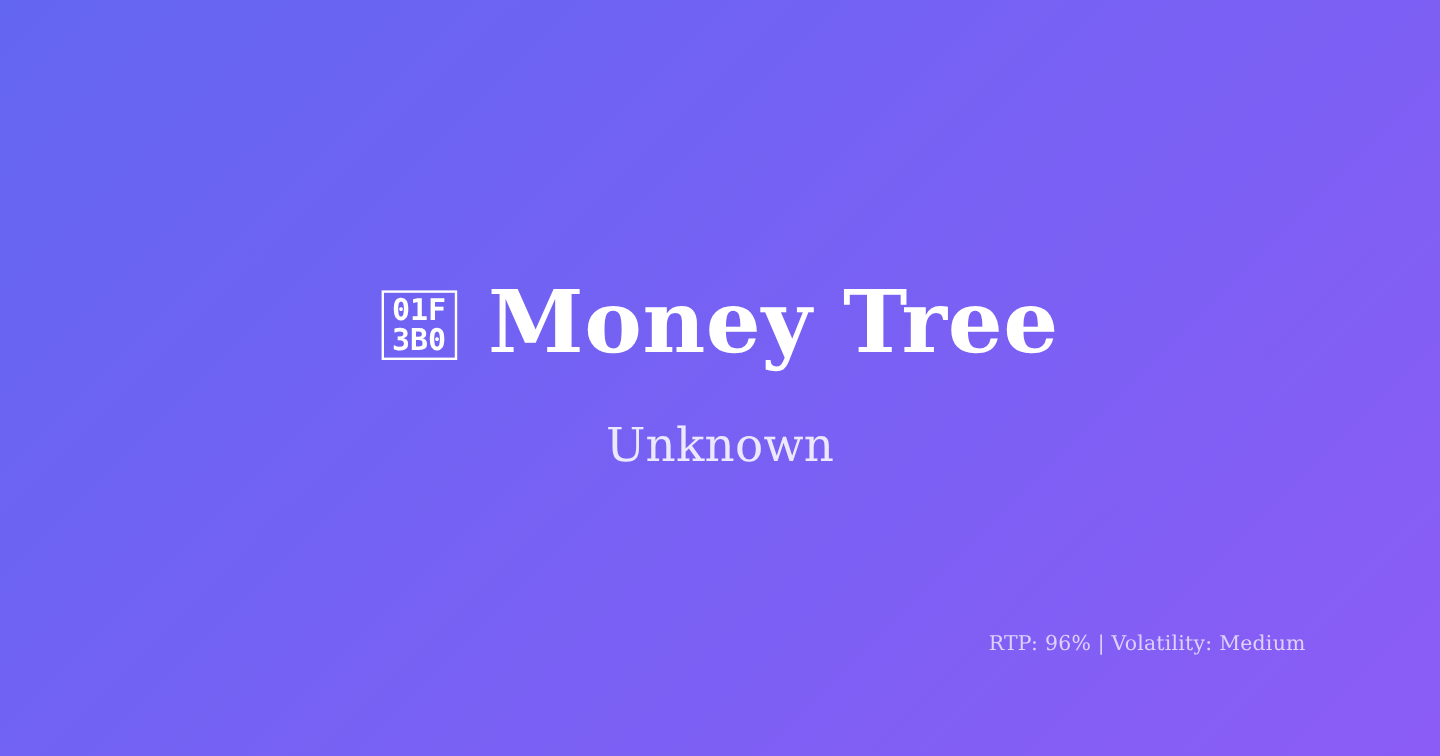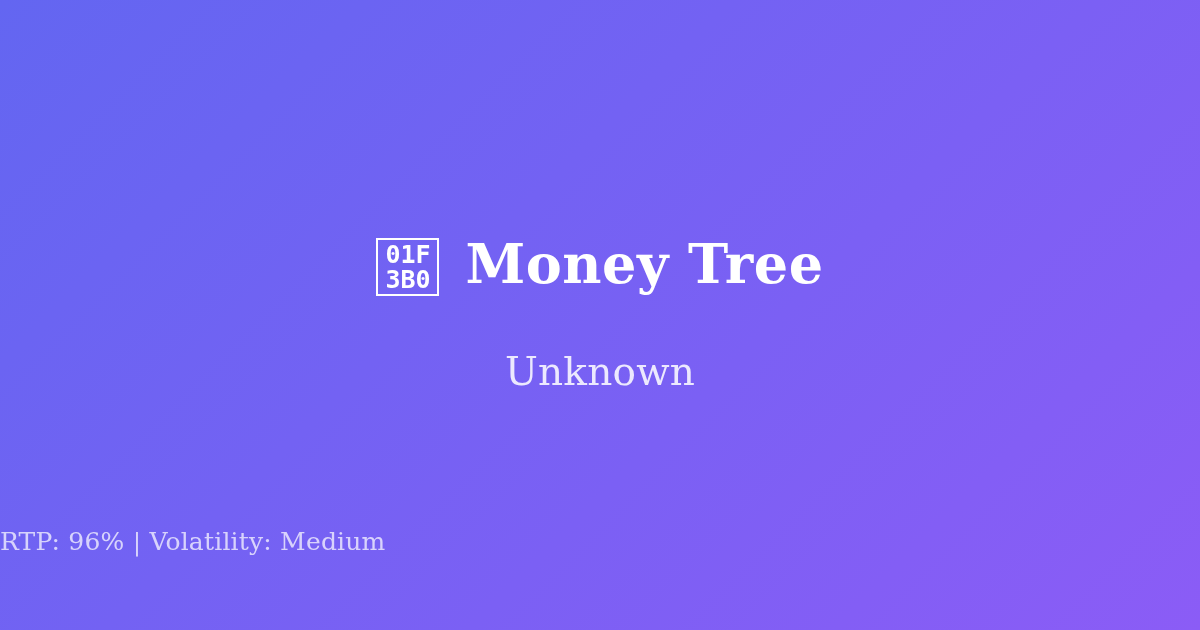--- a/index.html
+++ b/index.html
@@ -65,21 +65,21 @@
     font-weight: 700;
     letter-spacing: 0px;
     line-height: 25px;
     flex: 0 0 auto;
     margin-top: 6px;
   }
   .tofu span { display: block; }
 
   .game-title {
     color: #ffffff;
-    font-size: 54px;
+    font-size: 72px;
     font-weight: 700;
     letter-spacing: 0.5px;
     white-space: nowrap;
     line-height: 1;
   }
 
   
   .provider {
     position: absolute;
     top: 352px;
@@ -92,23 +92,23 @@
     line-height: 1;
     letter-spacing: 0.2px;
   }
 
   
   .meta {
     position: absolute;
     top: 527px;
     left: 0;
     width: 1088px;
-    text-align: left;
+    text-align: right;
     color: rgba(255, 255, 255, 0.72);
-    font-size: 25px;
+    font-size: 17px;
     font-weight: 400;
     line-height: 1.2;
     letter-spacing: 0.2px;
   }
 </style>
 </head>
 <body>
 
 <div id="og-card">
 

